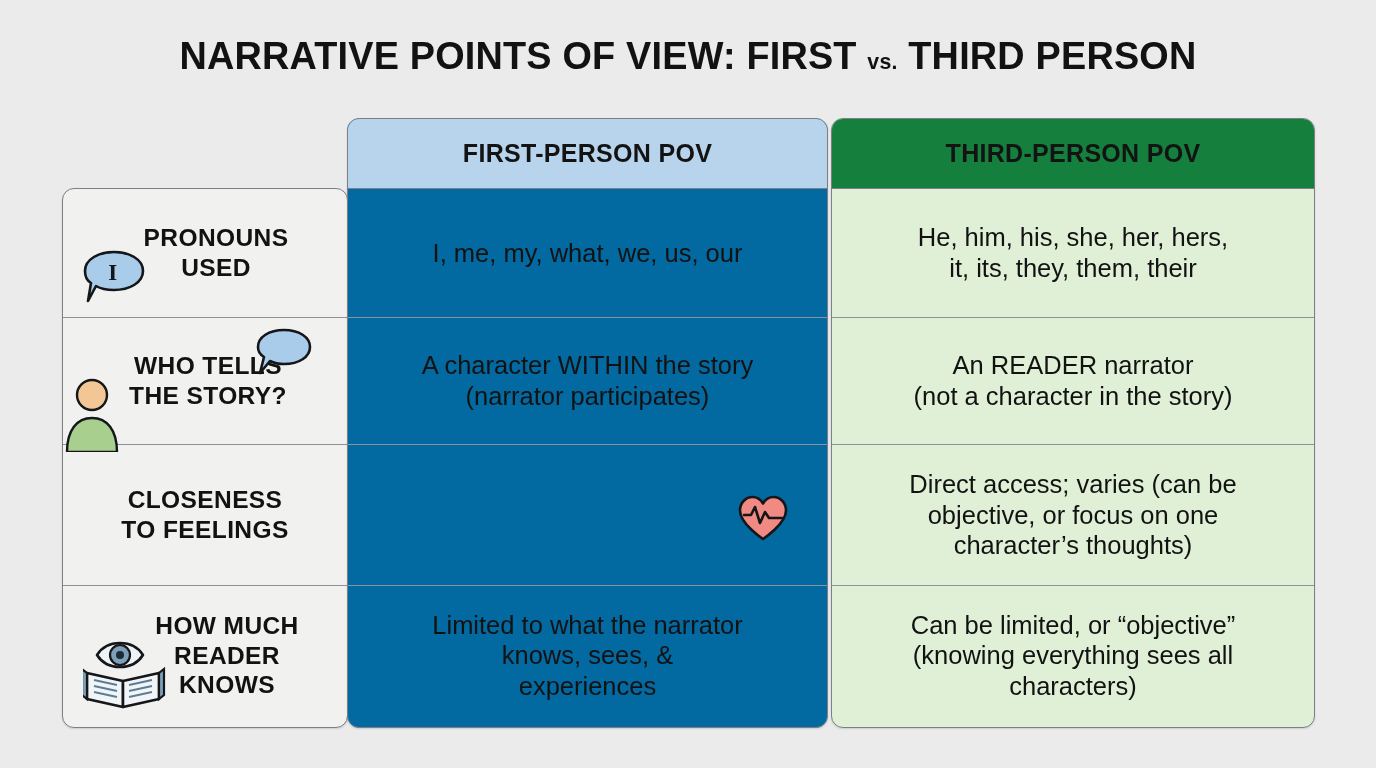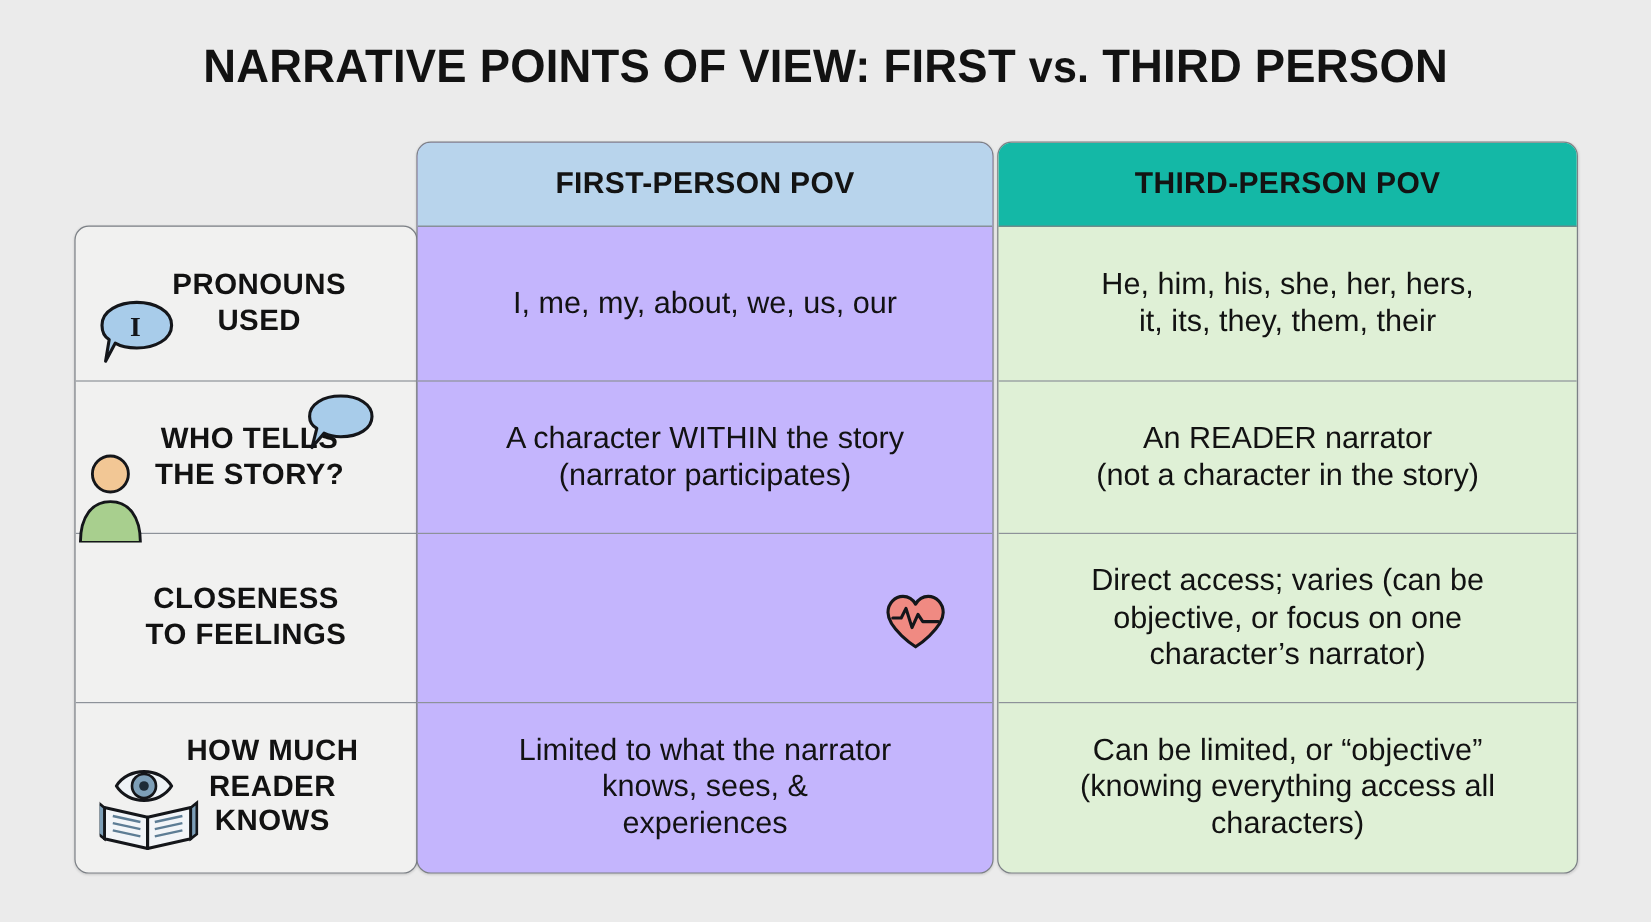--- a/index.html
+++ b/index.html
@@ -24,21 +24,21 @@
     left:0; top:34px;
     width:1376px;
     text-align:center;
     font-size:39px;
     font-weight:bold;
     letter-spacing:0.2px;
     color:#121212;
     white-space:nowrap;
     transform:scaleX(0.97);
   }
-  #title .small { font-size:37px; }
+  #title .small { font-size:22px; }
 
   
   #table {
     position:absolute;
     left:62px; top:118px;
     width:1253px; height:610px;
   }
 
   .col-label  { position:absolute; left:0;    top:70px; width:286px; height:540px; }
   .col-first  { position:absolute; left:285px; top:0;   width:481px; height:610px; }
@@ -46,35 +46,35 @@
 
   
   .panel {
     position:absolute; inset:0;
     border:1.6px solid #7c8086;
     border-radius:12px;
     box-shadow:0 1px 2px rgba(0,0,0,0.13);
     overflow:hidden;
   }
   .panel.label-panel { background:#f1f1f0; }
-  .panel.first-panel { background:#c4b5fd; }
+  .panel.first-panel { background:#0369a1; }
   .panel.third-panel { background:#dff0d6; }
 
   
   .col-head {
     position:absolute; left:0; top:0;
     width:100%; height:70px;
     display:flex; align-items:center; justify-content:center;
     font-size:25px; font-weight:bold;
     letter-spacing:0.3px;
     color:#131313;
     border-bottom:1.6px solid #7c8086;
   }
   .col-first .col-head { background:#b8d4ec; }
-  .col-third .col-head { background:#14b8a6; }
+  .col-third .col-head { background:#15803d; }
 
   
   .col-body {
     position:absolute; left:0; top:70px;
     width:100%; height:540px;
   }
 
   .cell {
     position:relative;
     display:flex; align-items:center; justify-content:center;
@@ -219,21 +219,21 @@
       </div>
     </div>
 
     <div class="col-first">
       <div class="panel first-panel">
         <div class="col-head">FIRST-PERSON POV</div>
         <div class="col-body">
 
           <div class="cell r1">
             <span>
-              <span>I, me, my, about, we, us, our</span>
+              <span>I, me, my, what, we, us, our</span>
             </span>
           </div>
 
           <div class="cell r2">
             <span>
               <span>A character WITHIN the story</span><br>
               <span>(narrator participates)</span>
             </span>
           </div>
 
@@ -275,28 +275,28 @@
             <span>
               <span>An READER narrator</span><br>
               <span>(not a character in the story)</span>
             </span>
           </div>
 
           <div class="cell r3">
             <span>
               <span>Direct access; varies (can be</span><br>
               <span>objective, or focus on one</span><br>
-              <span>character’s narrator)</span>
+              <span>character’s thoughts)</span>
             </span>
           </div>
 
           <div class="cell r4">
             <span>
               <span>Can be limited, or “objective”</span><br>
-              <span>(knowing everything access all</span><br>
+              <span>(knowing everything sees all</span><br>
               <span>characters)</span>
             </span>
           </div>
 
         </div>
       </div>
     </div>
 
   </div>
 </div>

